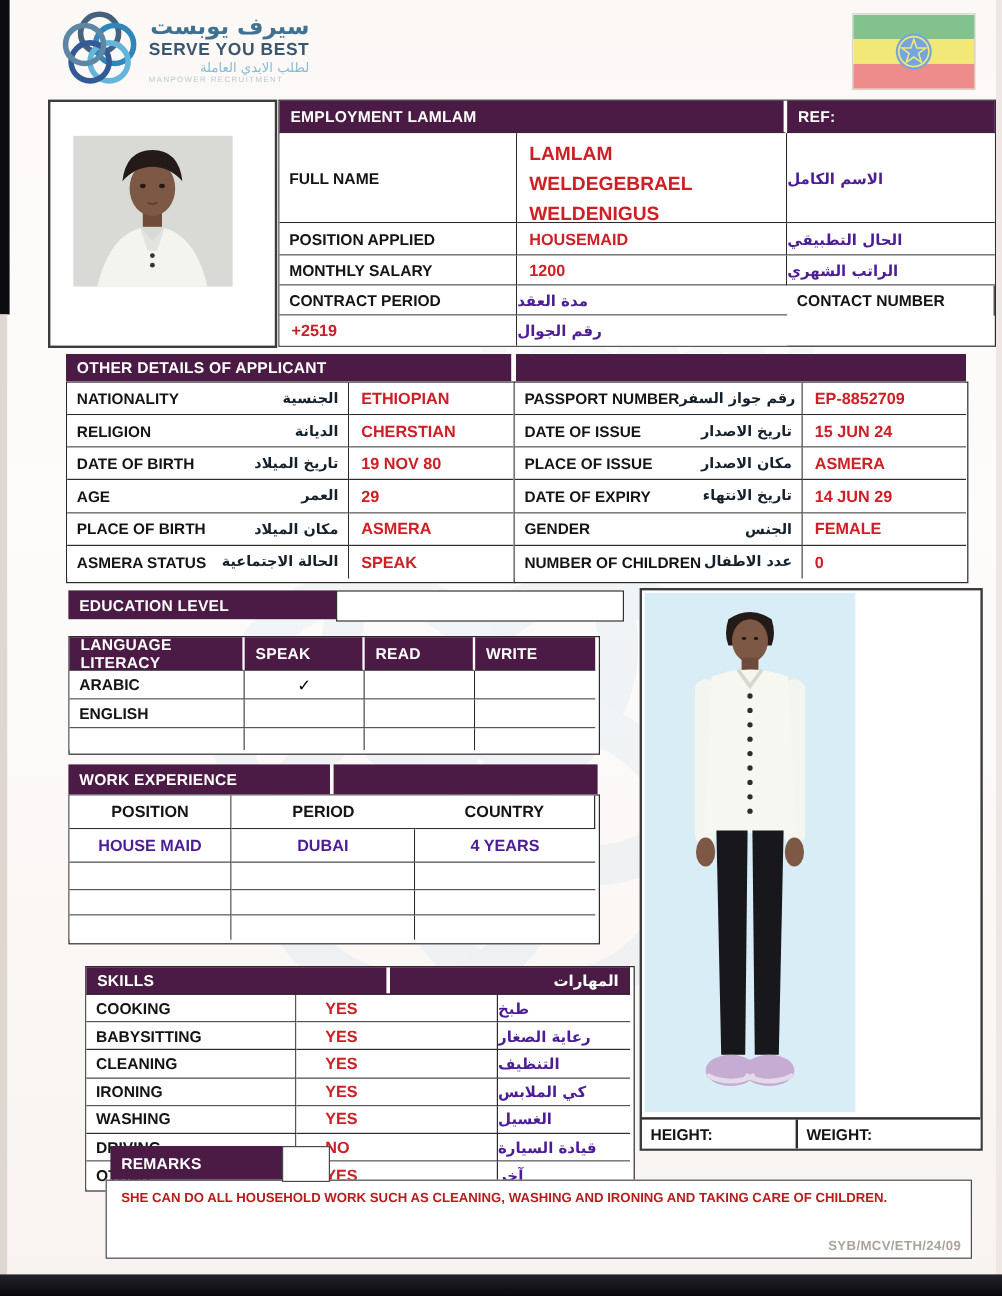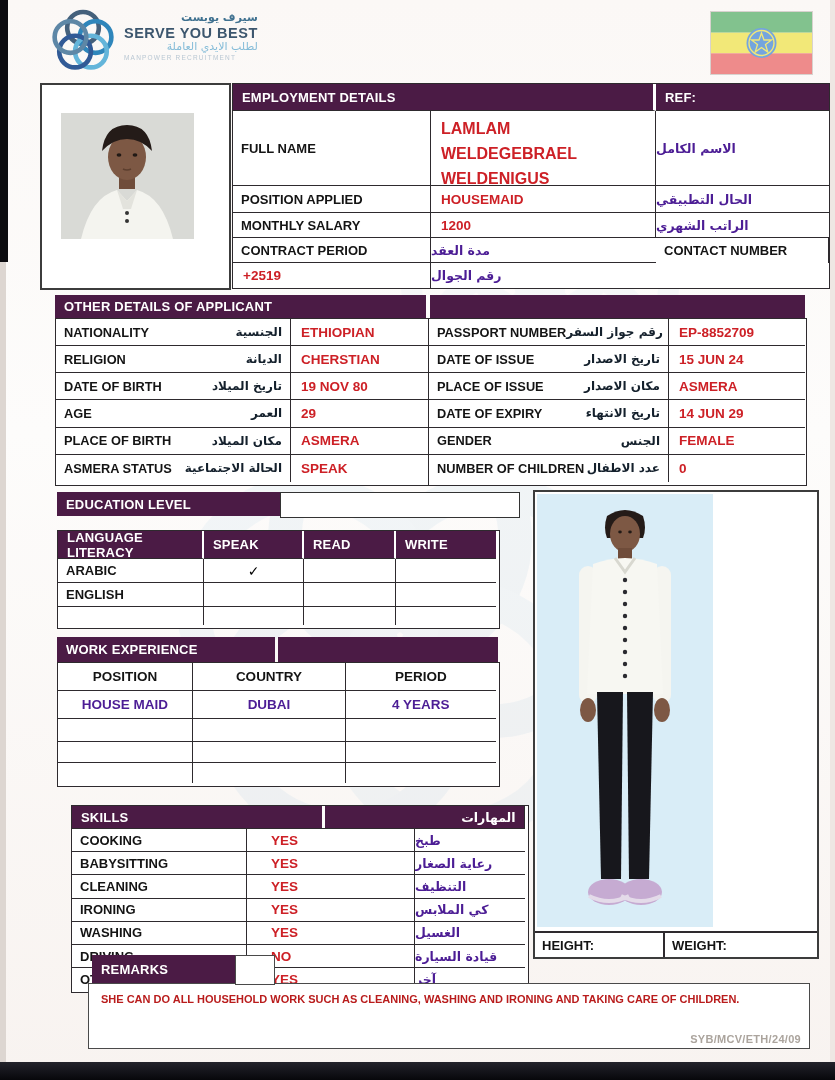--- a/index.html
+++ b/index.html
@@ -14,21 +14,21 @@
   .edge-right{right:0;top:0;width:5px;height:1062px;background:#eee7e3;}
 
   
   .wm{opacity:.09;pointer-events:none;}
   .wm2{opacity:.05;pointer-events:none;}
 
   
   .logo-wrap{left:50px;top:8px;display:flex;align-items:flex-start;}
   .logo-mark{width:66px;height:66px;}
   .logo-text{margin-left:8px;display:flex;flex-direction:column;line-height:1.15;padding-top:4px;}
-  .logo-ar{font-family:"DejaVu Sans",sans-serif;font-size:11px;font-weight:bold;color:#3f7190;direction:rtl;}
+  .logo-ar{font-family:"DejaVu Sans",sans-serif;font-size:19px;font-weight:bold;color:#3f7190;direction:rtl;}
   .logo-en{font-size:14.5px;font-weight:bold;color:#3c566e;letter-spacing:.5px;}
   .logo-ar2{font-family:"DejaVu Sans",sans-serif;font-size:11px;color:#85bcd8;direction:rtl;}
   .logo-en2{font-size:6.5px;color:#b9c7d3;letter-spacing:1.2px;}
   .flag{left:711px;top:12px;width:101px;height:62px;box-shadow:0 0 0 1px #d8d2ce;}
 
   
   .t{position:absolute;background:#fff;border:1.6px solid #2e2a2e;display:grid;}
   .cell{border-right:1.2px solid #2e2a2e;border-bottom:1.2px solid #2e2a2e;background:#fff;
         display:flex;align-items:center;overflow:hidden;}
   .cell.lr{border-right:none;} .cell.lb{border-bottom:none;}
@@ -169,21 +169,21 @@
       <path d="M41 38 Q44 12 66 12 Q88 12 91 38 Q80 26 66 26 Q52 26 41 38 Z" fill="#241b18"></path>
       <ellipse cx="58" cy="42" rx="2.4" ry="1.8" fill="#221a16"></ellipse>
       <ellipse cx="74" cy="42" rx="2.4" ry="1.8" fill="#221a16"></ellipse>
       <path d="M62 56 Q66 58 70 56" stroke="#5c3e2e" stroke-width="1.4" fill="none"></path>
       <circle cx="66" cy="100" r="2" fill="#333"></circle>
         <circle cx="66" cy="108" r="2" fill="#333"></circle>
     </svg>
   </div>
 
   <div class="t" id="emp-table">
-    <div class="cell hdr emp-h1">EMPLOYMENT DETAILS</div>
+    <div class="cell hdr emp-h1">EMPLOYMENT LAMLAM</div>
     <div class="cell hdr lr">REF:</div>
 
     <div class="cell lbl">FULL NAME</div>
     <div class="cell val name-val">
         <span>LAMLAM WELDEGEBRAEL WELDENIGUS</span>
       </div>
     <div class="cell arc lr">الاسم الكامل</div>
 
     <div class="cell lbl">POSITION APPLIED</div>
     <div class="cell val">HOUSEMAID</div>
@@ -292,22 +292,22 @@
     <div class="cell lbl lb"></div>
     <div class="cell ctr lb"></div>
     <div class="cell ctr lb"></div>
     <div class="cell lr lb ctr"></div>
   </div>
 
   <div class="bar" id="work-hdr1">WORK EXPERIENCE</div>
   <div class="bar" id="work-hdr2"></div>
   <div class="t" id="work-table">
     <div class="cell wk-h">POSITION</div>
+    <div class="cell wk-h lr">PERIOD</div>
     <div class="cell wk-h">COUNTRY</div>
-    <div class="cell wk-h lr">PERIOD</div>
 
     <div class="cell wk-v">HOUSE MAID</div>
     <div class="cell wk-v">DUBAI</div>
     <div class="cell wk-v lr">4 YEARS</div>
 
     <div class="cell"></div>
     <div class="cell"></div>
     <div class="cell lr"></div>
     <div class="cell"></div>
     <div class="cell"></div>

